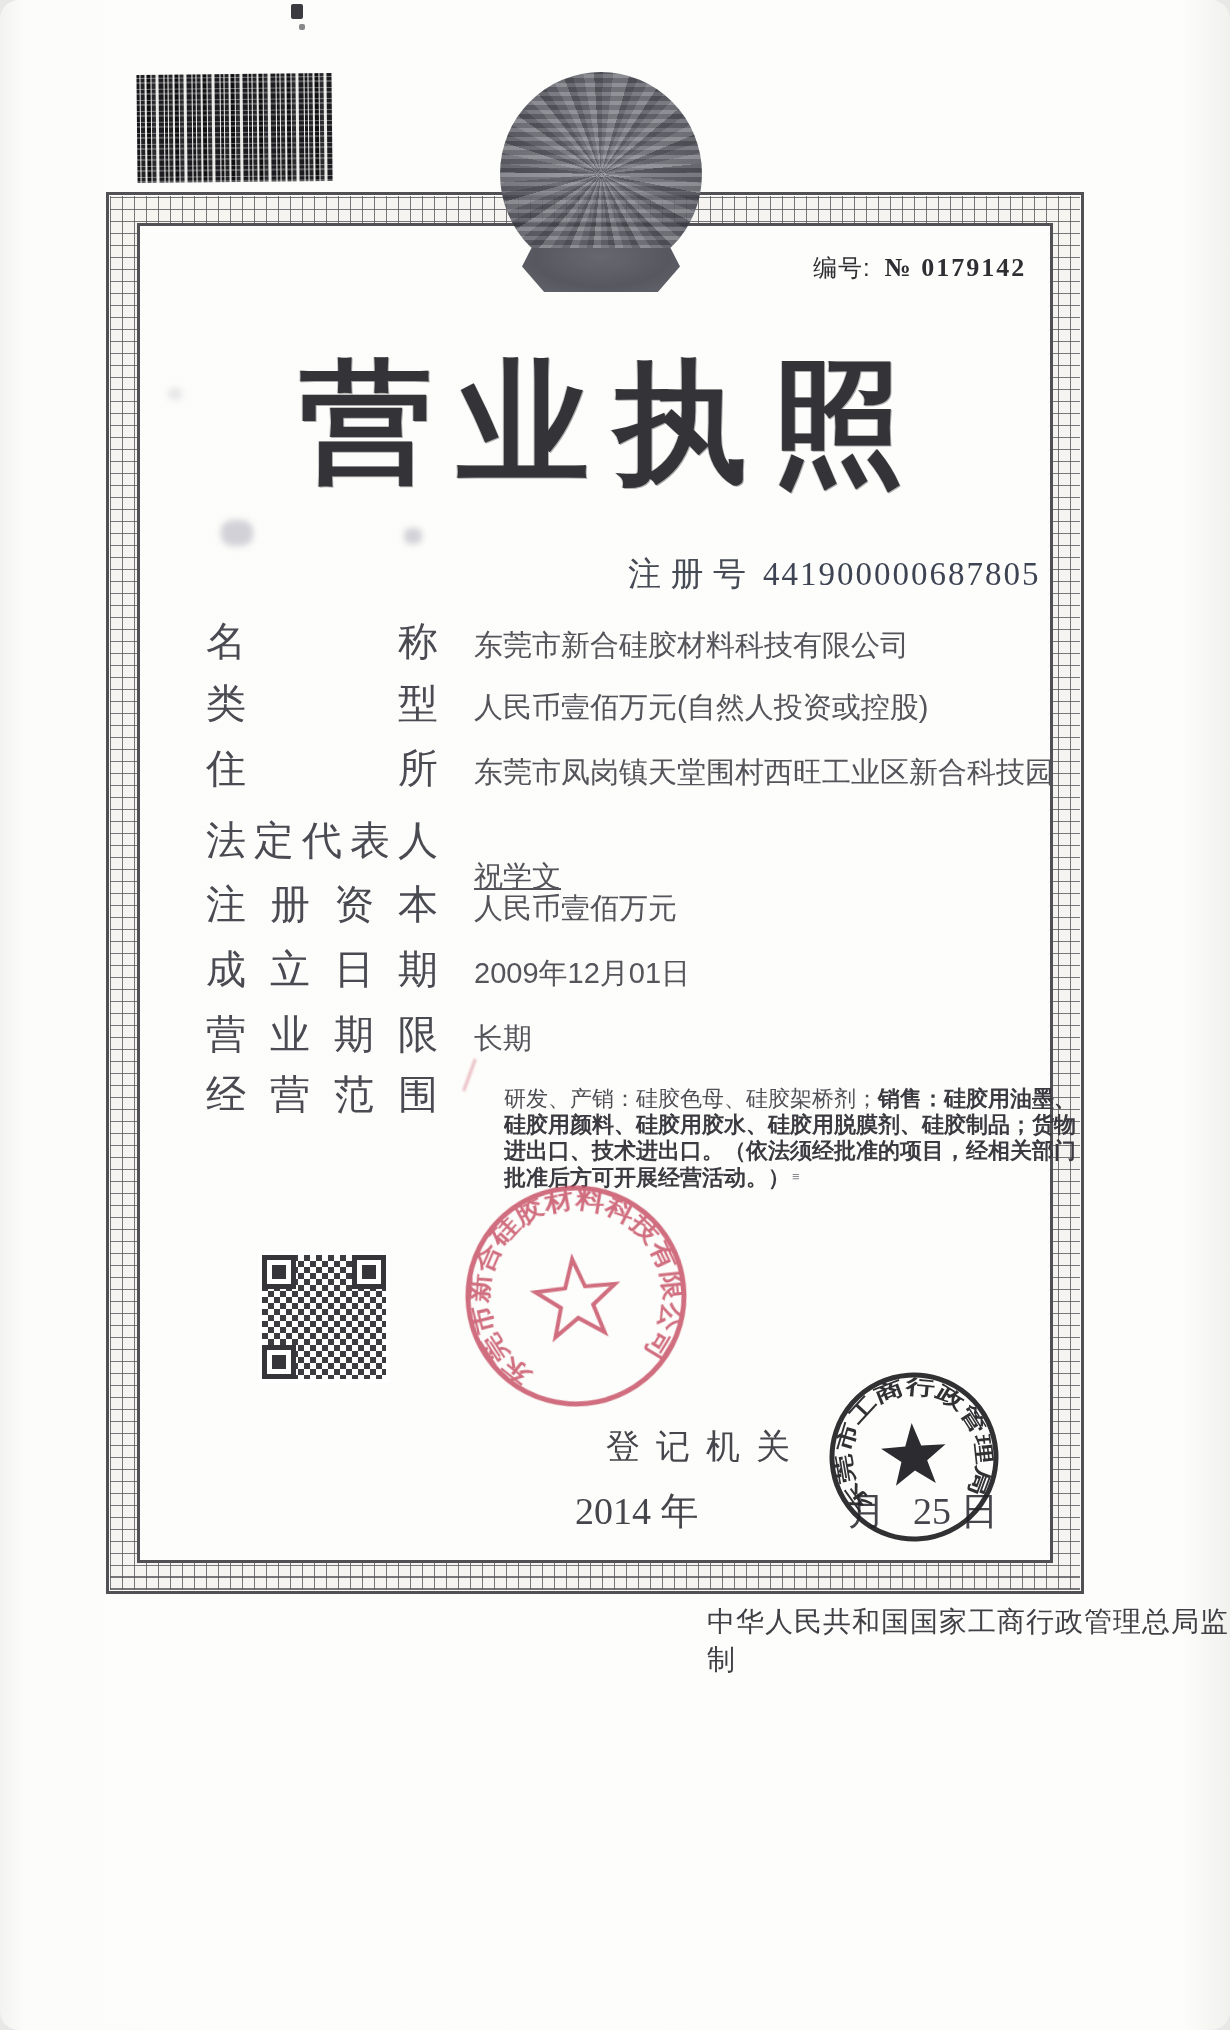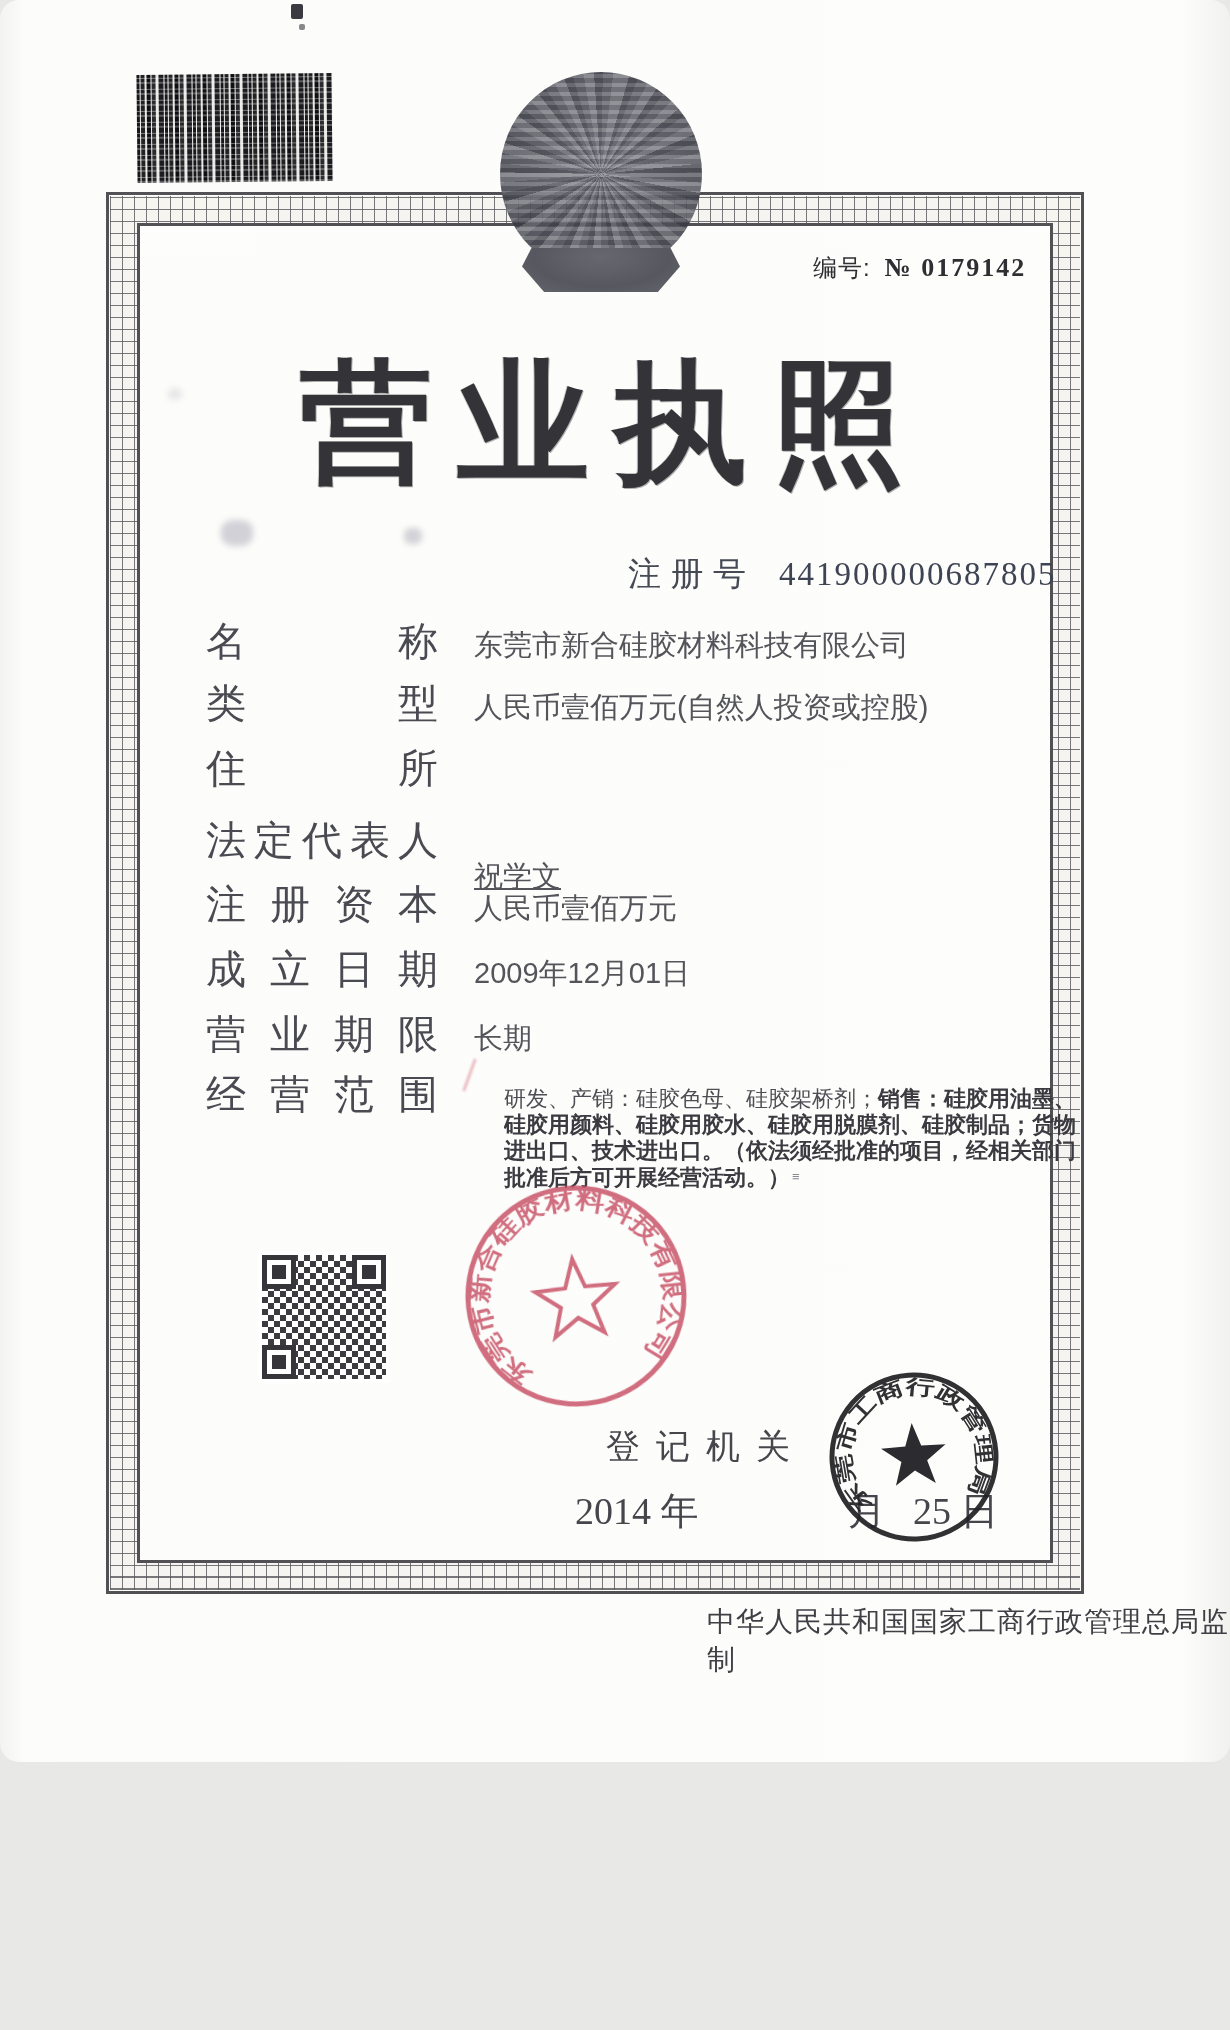--- a/index.html
+++ b/index.html
@@ -1,17 +1,17 @@
 <!DOCTYPE html>
 <html><head>
 <meta charset="utf-8">
 <style>
   html,body{margin:0;padding:0;background:#e8e8e6;}
   .page{
-    position:relative; width:1230px; height:1762px; overflow:hidden;
+    position:relative; width:1230px; height:2030px; overflow:hidden;
     background:linear-gradient(90deg,#f3f3f0 0,#fcfcfa 2%,#fdfdfb 96%,#f1f1ee 100%);
     font-family:"Liberation Sans", sans-serif; color:#3c3c42;border-radius:19px;
   }
   
   .frame{position:absolute; left:106px; top:192px; width:972px; height:1396px;
     border:3px solid #3f3f44; z-index:1; opacity:.9;}
   .frame-band{position:absolute; inset:1px;
     background-color:#f6f4ef;
     background-image:
       repeating-linear-gradient(0deg, rgba(70,70,75,.8) 0 1.5px, transparent 1.5px 12px),
@@ -38,21 +38,21 @@
     filter:blur(.6px);}
   
   .serial{position:absolute; left:813px; top:252px; z-index:3; font-size:24px; color:#2e2e33; letter-spacing:1px; white-space:nowrap;}
   .serial b{font-family:"Liberation Serif", serif; font-size:26px; margin-left:14px; letter-spacing:2px;}
   .title{position:absolute; left:300px; top:348px; width:604px; height:152px; z-index:3;
     display:flex; justify-content:space-between; align-items:flex-start;
     font-size:132px; line-height:150px; font-weight:700; color:#333338;
     text-shadow:1px 1px 0 rgba(55,55,60,.4), -1px 0 0 rgba(55,55,60,.25);}
   .regno{position:absolute; left:628px; top:552px; z-index:3; display:flex; align-items:baseline;}
   .regno-label{width:118px; display:flex; justify-content:space-between; font-size:33px; color:#454a55;}
-  .regno-value{margin-left:33px; font-family:"Liberation Serif", serif; font-size:33px; color:#3e4453; letter-spacing:2px;}
+  .regno-value{margin-left:17px; font-family:"Liberation Serif", serif; font-size:33px; color:#3e4453; letter-spacing:2px;}
   
   .row-label{position:absolute; left:206px; width:232px; display:flex; justify-content:space-between;
     font-size:40px; line-height:44px; color:#4a4a52; font-weight:500; z-index:3;}
   .row-value{position:absolute; left:474px; font-size:29px; line-height:33px; color:#54545b; z-index:3; white-space:nowrap;}
   .scope{position:absolute; left:462px; top:1086px; width:592px; height:118px; overflow:hidden;
     font-size:22px; line-height:26px; color:#4e4e55; z-index:3; white-space:normal;margin-left:42px;}
   .scope b{color:#3a3a40;}
   .scope .end-mark{font-size:13px; color:#8a8a90; vertical-align:4px; margin-left:2px;}
   
   .qr{position:absolute; left:258px; top:1251px; width:132px; height:132px; z-index:4; background:#fff; padding:0; filter:blur(.3px);}
@@ -131,20 +131,21 @@
   <div class="row-label" style="top:681px;">
       <span>类</span>
       <span>型</span>
     </div>
   <div class="row-value" style="top:691px;">人民币壹佰万元(自然人投资或控股)</div>
 
   <div class="row-label" style="top:746px;">
       <span>住</span>
       <span>所</span>
     </div>
+  <div class="row-value" style="top:756px;">东莞市凤岗镇天堂围村西旺工业区新合科技园</div>
 
   <div class="row-label" style="top:818px;">
       <span>法</span>
       <span>定</span>
       <span>代</span>
       <span>表</span>
       <span>人</span>
     </div>
   <div class="row-value" style="top:860px;text-decoration:underline;">祝学文</div>
 

